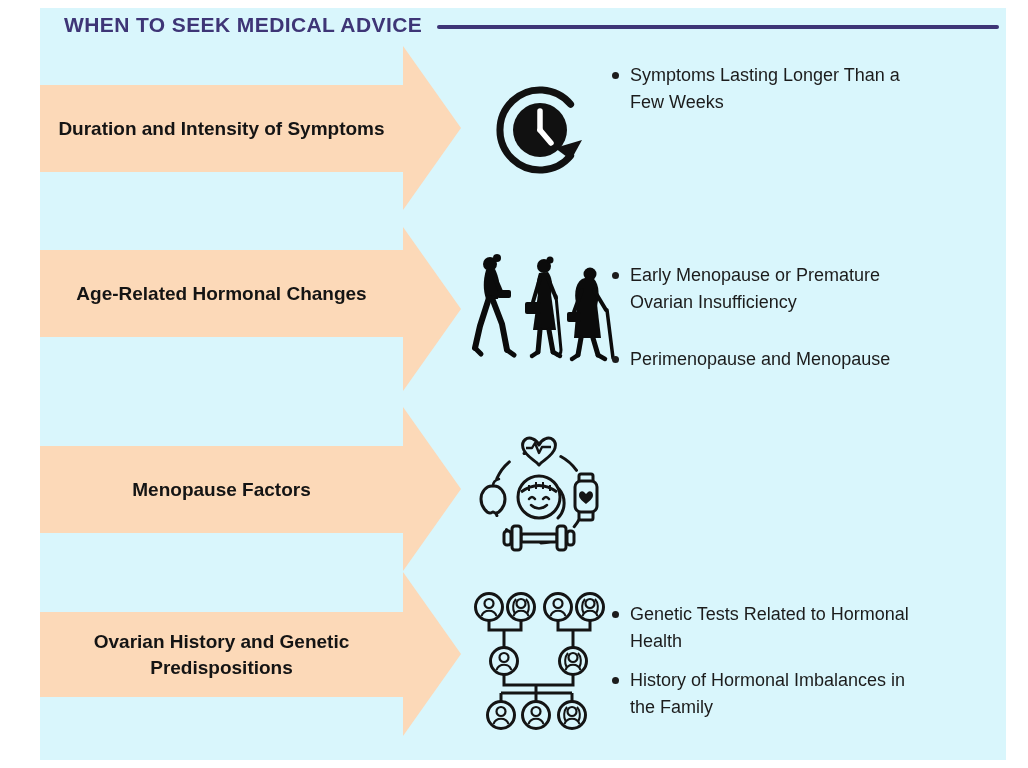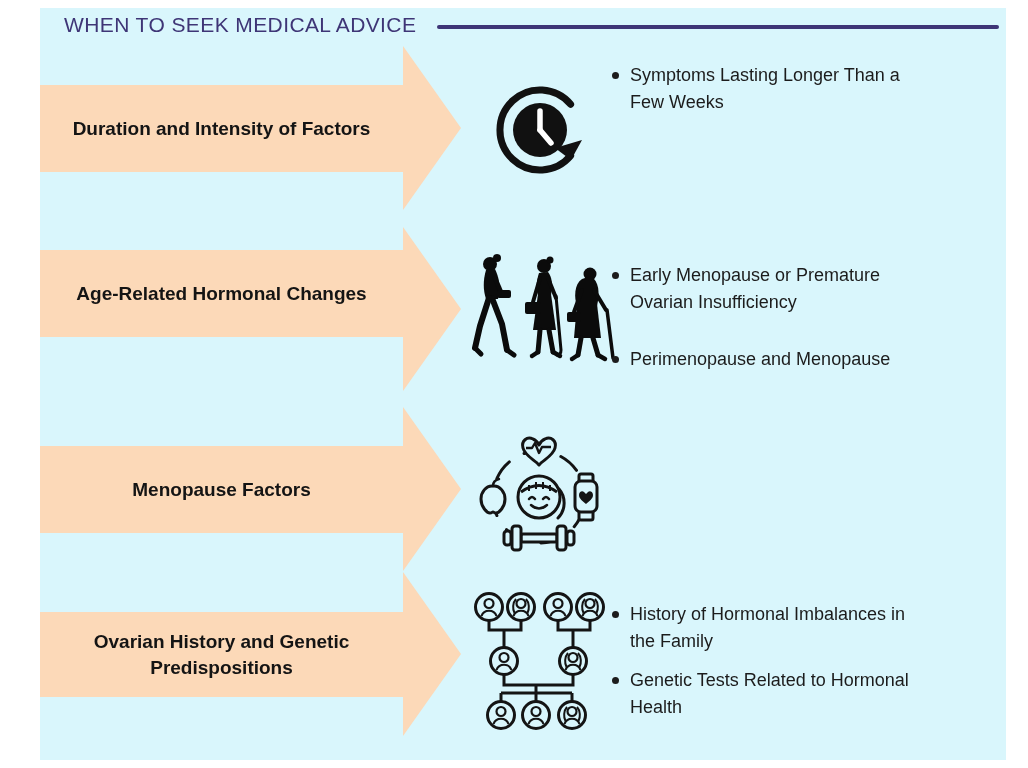--- a/index.html
+++ b/index.html
@@ -1,19 +1,19 @@
 <!DOCTYPE html>
 <html><head>
 <meta charset="utf-8">
 <style>
   html,body{margin:0;padding:0;}
   body{width:1028px;height:768px;position:relative;background:#ffffff;
        font-family:"Liberation Sans",sans-serif;overflow:hidden;}
   .panel{position:absolute;left:40px;top:8px;width:966px;height:752px;background:#d9f6fc;}
-  .heading{position:absolute;left:64px;top:13px;font-size:21px;font-weight:400;
+  .heading{position:absolute;left:64px;top:13px;font-size:21px;font-weight:700;
            letter-spacing:.4px;color:#3e3576;white-space:nowrap;}
   .heading-line{position:absolute;left:437px;top:25px;width:562px;height:4px;
                 background:#3e3576;border-radius:2px;}
   .arrow-body{position:absolute;left:40px;width:363px;height:87px;background:#fcd9b8;
               display:flex;align-items:center;justify-content:center;text-align:center;
               padding:0 8px;box-sizing:border-box;}
   .arrow-title{font-size:19px;font-weight:700;color:#141414;line-height:1.35;white-space:pre-line;}
   .arrow-head{position:absolute;left:403px;width:0;height:0;
               border-top:82px solid transparent;border-bottom:82px solid transparent;
               border-left:58px solid #fcd9b8;}
@@ -42,21 +42,21 @@
 <body>
 
 <div class="panel"></div>
 
 <div class="heading">WHEN TO SEEK MEDICAL ADVICE</div>
 <div class="heading-line"></div>
 
 <div class="r1">
   <div class="arrow-head"></div>
   <div class="arrow-body">
-    <div class="arrow-title">Duration and Intensity of Factors</div>
+    <div class="arrow-title">Duration and Intensity of Symptoms</div>
   </div>
   <div class="icon-box">
     <svg viewBox="0 0 96 96" width="96" height="96">
       <path d="M78.6 22.3 A40 40 0 1 0 78.6 73.7" fill="none" stroke="#111" stroke-width="7" stroke-linecap="round"></path>
       <path d="M90 58 L79 78 L63 66 Z" fill="#111"></path>
       <circle cx="48" cy="48" r="27" fill="#111"></circle>
       <line x1="48" y1="48" x2="48" y2="29" stroke="#fff" stroke-width="5.5" stroke-linecap="round"></line>
       <line x1="48" y1="48" x2="59" y2="61" stroke="#fff" stroke-width="5.5" stroke-linecap="round"></line>
     </svg>
   </div>
@@ -203,22 +203,22 @@
       <use href="#pm" x="41" y="77"></use>
       <use href="#pf" x="110" y="77"></use>
       <use href="#pm" x="38" y="131"></use>
       <use href="#pm" x="73" y="131"></use>
       <use href="#pf" x="109" y="131"></use>
     </svg>
   </div>
   <ul class="bullets">
     <li>
       <span class="dot"></span>
+      <span class="bullet-text">Genetic Tests Related to Hormonal
+Health</span>
+    </li>
+    <li>
+      <span class="dot"></span>
       <span class="bullet-text">History of Hormonal Imbalances in
 the Family</span>
     </li>
-    <li>
-      <span class="dot"></span>
-      <span class="bullet-text">Genetic Tests Related to Hormonal
-Health</span>
-    </li>
   </ul>
 </div>
 
 </body></html>

